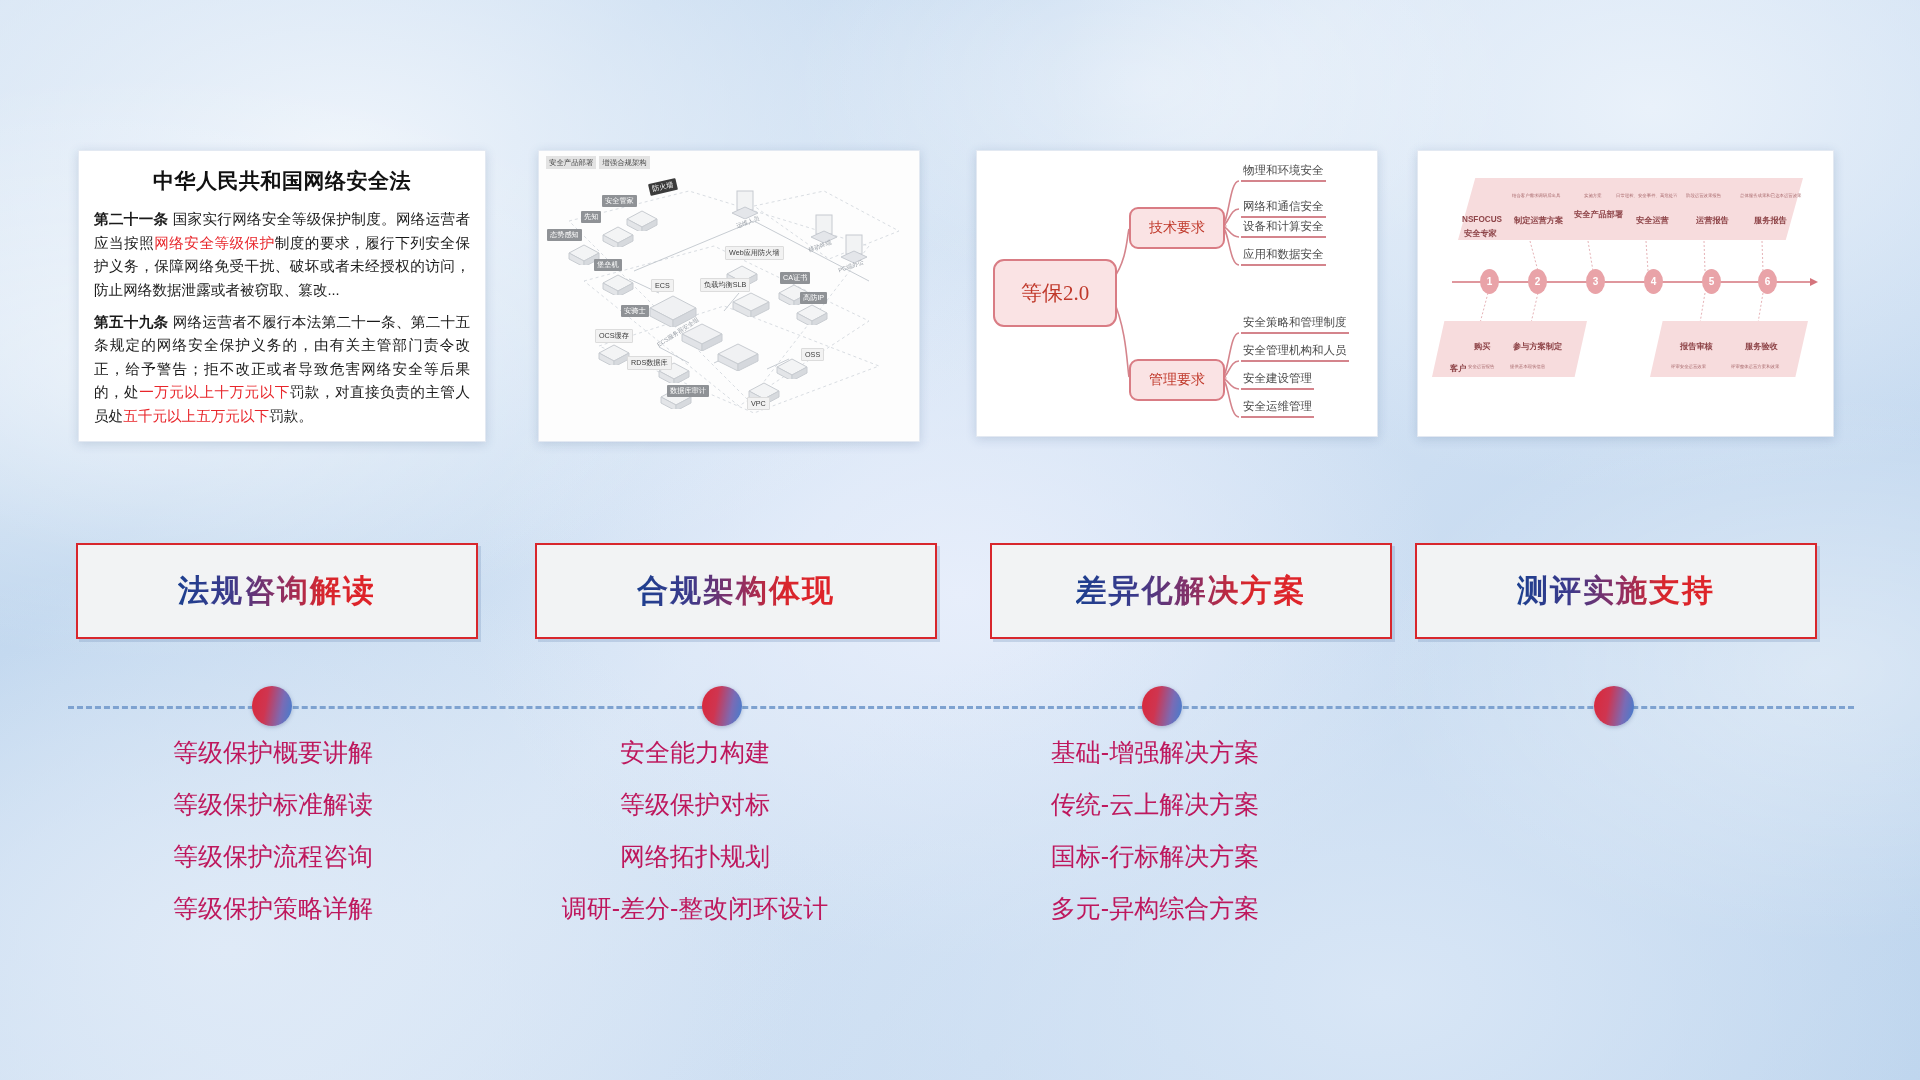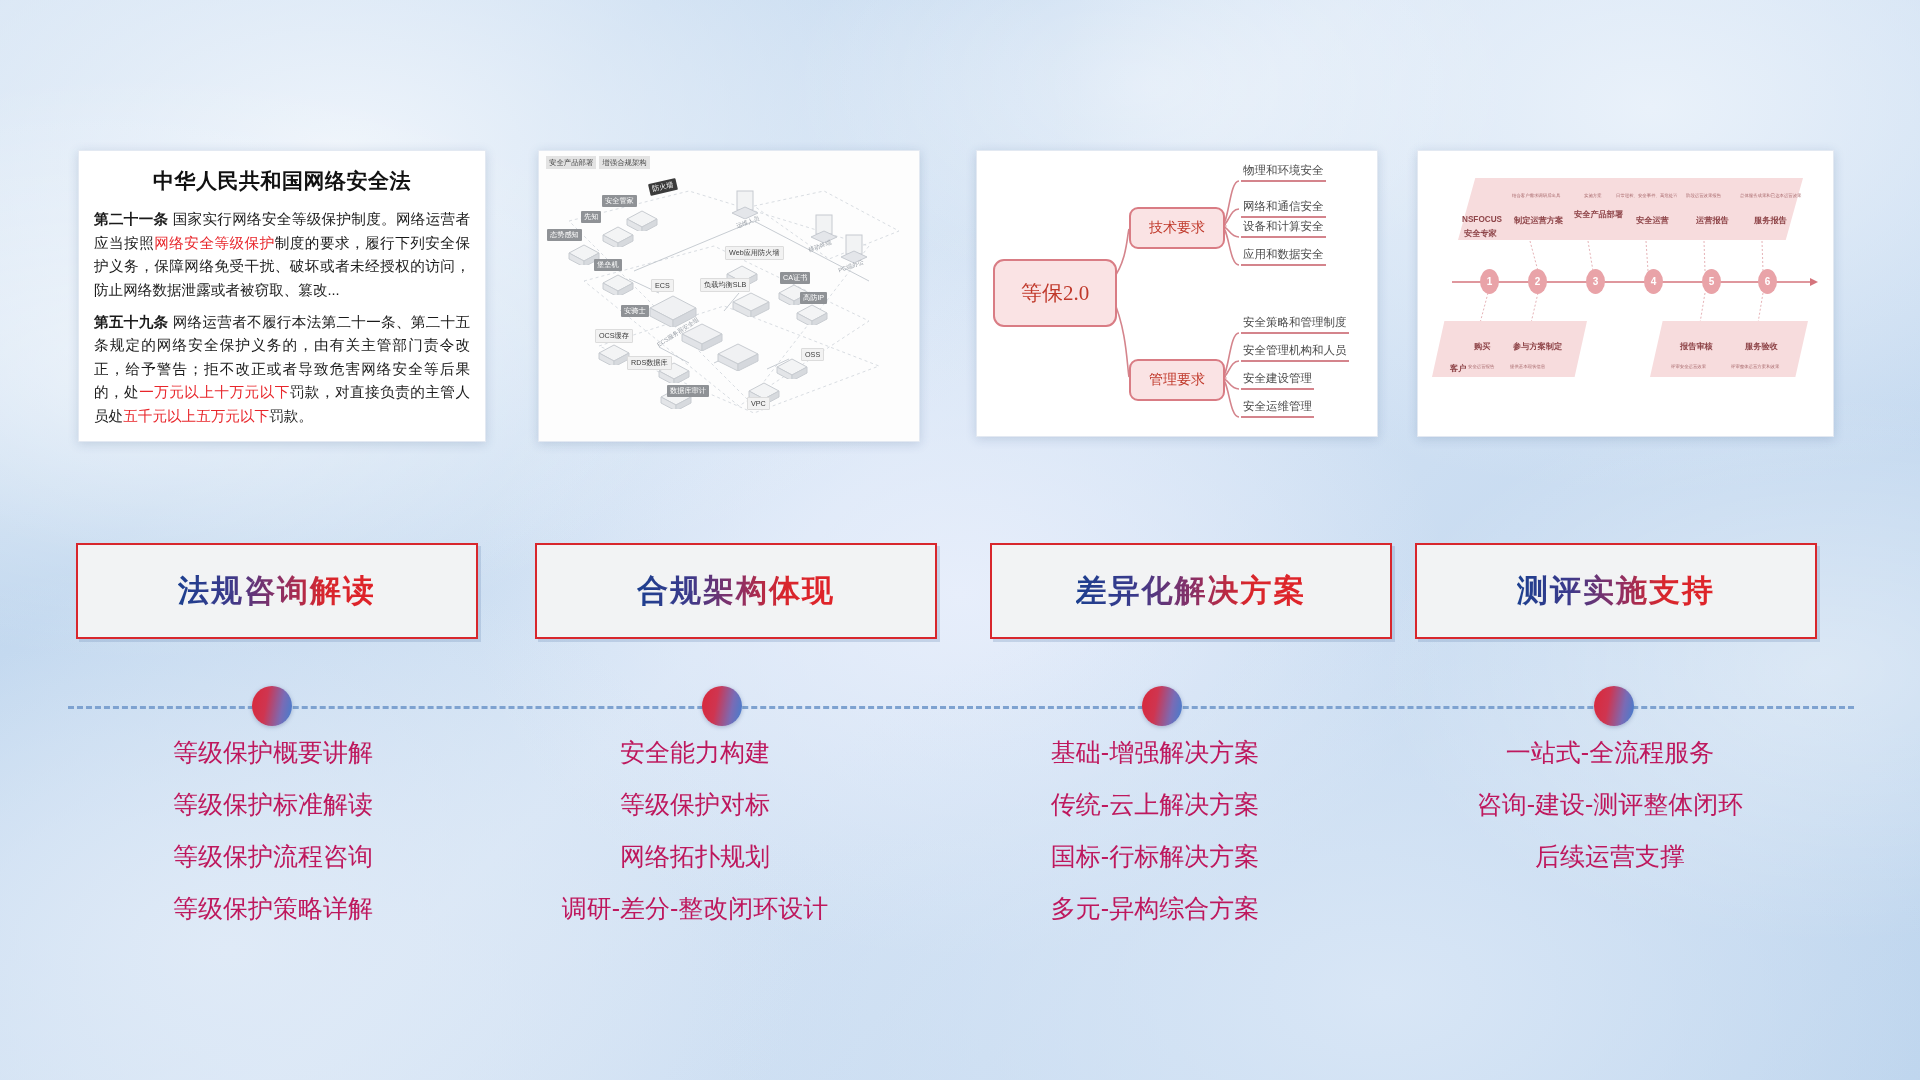--- a/index.html
+++ b/index.html
@@ -432,18 +432,13 @@
     <div>等级保护对标</div>
     <div>网络拓扑规划</div>
     <div>调研-差分-整改闭环设计</div>
   </div>
   <div class="col" id="c3">
     <div>基础-增强解决方案</div>
     <div>传统-云上解决方案</div>
     <div>国标-行标解决方案</div>
     <div>多元-异构综合方案</div>
   </div>
-  <div class="col" id="c4">
-    <div>一站式-全流程服务</div>
-    <div>咨询-建设-测评整体闭环</div>
-    <div>后续运营支撑</div>
-  </div>
 </div>
 
 </body></html>

